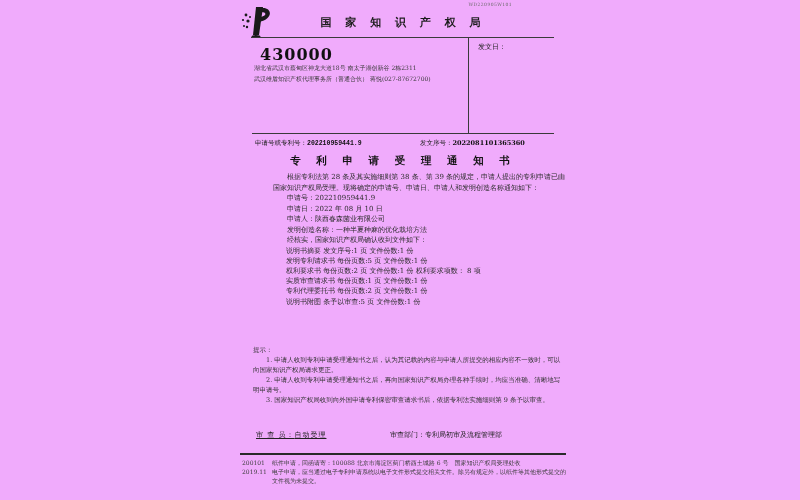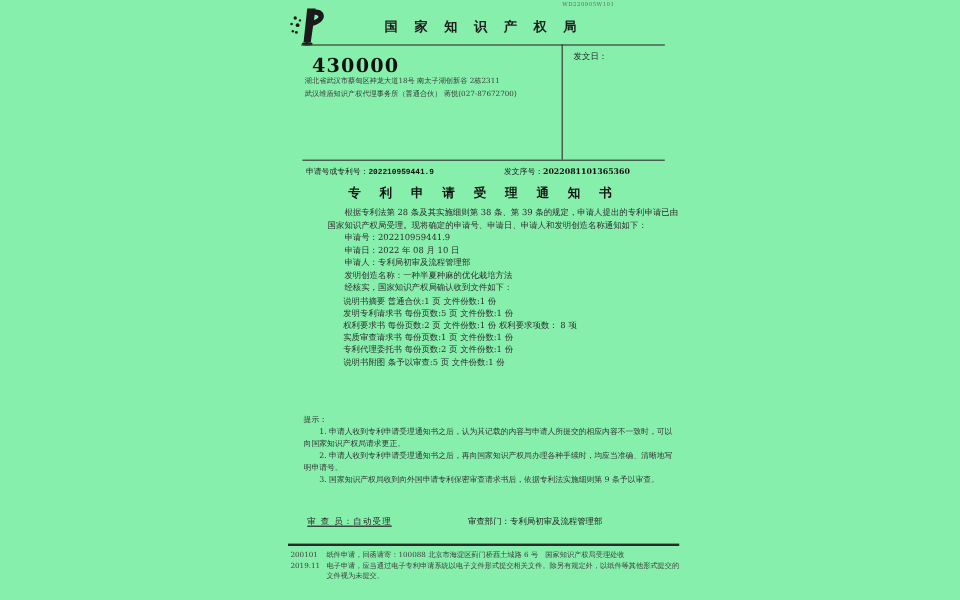--- a/index.html
+++ b/index.html
@@ -1,16 +1,16 @@
 <!DOCTYPE html>
 <html><head>
 <meta charset="utf-8">
 <style>
   html,body{margin:0;padding:0;background:#ffffff;}
-  .canvas{position:relative;width:800px;height:500px;background:#86efac;overflow:hidden;
+  .canvas{position:relative;width:800px;height:500px;background:#f0abfc;overflow:hidden;
           font-family:"DejaVu Serif",serif;color:#2b2b2b;}
   .doc{position:absolute;left:238px;top:0;width:330px;height:500px;}
 
   
   .logo{position:absolute;left:2px;top:5px;width:30px;height:34px;}
   .logo svg{display:block;width:100%;height:100%;fill:#1a1a1a;}
   .header-title{position:absolute;left:0;right:0;top:15px;text-align:center;
                 font-size:11px;font-weight:bold;letter-spacing:5px;color:#1c1c1c;}
   .doc-code{position:absolute;top:2px;right:56px;font-size:4.5px;letter-spacing:.4px;color:#6a6a6a;}
   .header-rule{position:absolute;left:13px;right:14px;top:37px;border-top:1.5px solid #3a3a3a;}
@@ -96,26 +96,26 @@
       <span class="meta-serial"><span>发文序号：</span><b>2022081101365360</b></span>
     </div>
 
     <div class="notice-title">专 利 申 请 受 理 通 知 书</div>
 
     <div class="body">
       <p class="indent">根据专利法第 28 条及其实施细则第 38 条、第 39 条的规定，申请人提出的专利申请已由国家知识产权局受理。现将确定的申请号、申请日、申请人和发明创造名称通知如下：</p>
       <div class="fieldlines">
         <div>申请号：202210959441.9</div>
         <div>申请日：2022 年 08 月 10 日</div>
-        <div>申请人：专利局初审及流程管理部</div>
+        <div>申请人：陕西春森菌业有限公司</div>
         <div>发明创造名称：一种半夏种麻的优化栽培方法</div>
       </div>
       <p class="confirm">经核实，国家知识产权局确认收到文件如下：</p>
       <div class="doclist">
-        <div>说明书摘要 普通合伙:1 页 文件份数:1 份</div>
+        <div>说明书摘要 发文序号:1 页 文件份数:1 份</div>
         <div>发明专利请求书 每份页数:5 页 文件份数:1 份</div>
         <div>权利要求书 每份页数:2 页 文件份数:1 份 权利要求项数： 8 项</div>
         <div>实质审查请求书 每份页数:1 页 文件份数:1 份</div>
         <div>专利代理委托书 每份页数:2 页 文件份数:1 份</div>
         <div>说明书附图 条予以审查:5 页 文件份数:1 份</div>
       </div>
     </div>
 
     <div class="tips">
       <p class="tips-head">提示：</p>

